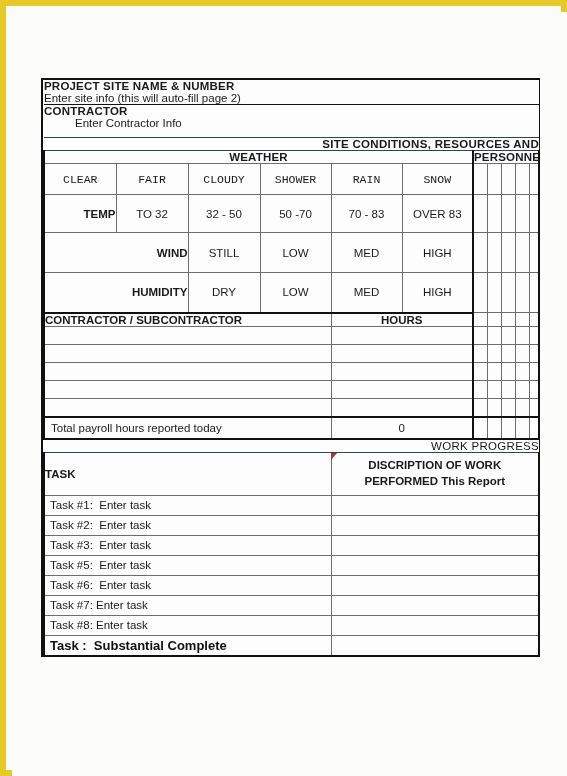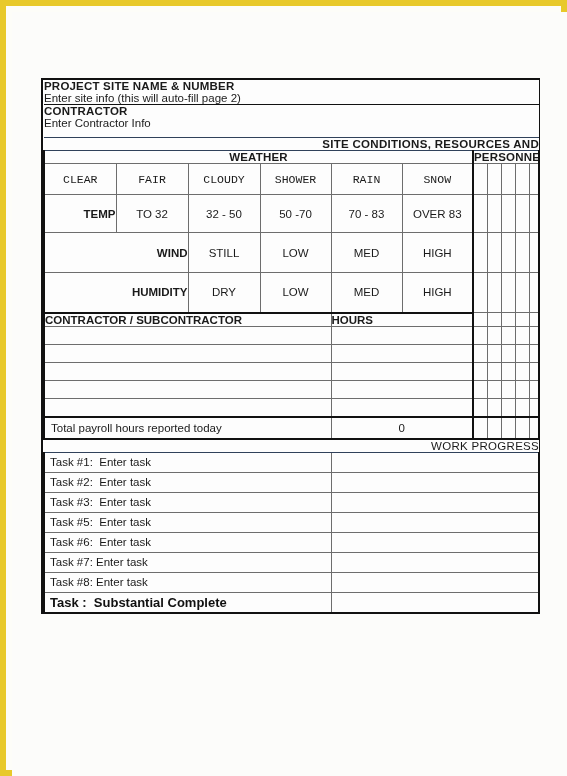--- a/index.html
+++ b/index.html
@@ -78,20 +78,21 @@
   .info-entry {
     font-size: 12px;
     color: #3a3a3a;
     padding: 4px 6px 5px 6px;
     border: none !important;
     border-bottom: 1px solid #111 !important;
     background: #ffffff;
   }
   .info-entry.noline {
     border-bottom: none !important;
+    padding-left: 31px;
   }
   .info-pad {
     height: 8px;
     border: none !important;
     background: #ffffff;
   }
 
   
   .banner {
     background: #95b3d7;
@@ -154,21 +155,21 @@
 
   
   .sec-head {
     font-weight: bold;
     font-size: 12px;
     color: #111;
     padding: 3px 5px;
     background: #fdfdfd;
     border-top: 2px solid #111 !important;
   }
-  .sec-head.center { }
+  .sec-head.center { text-align: center; }
   .blankrow td { height: 17px; background: #fdfdfd; }
   .totalrow td {
     height: 20px;
     font-size: 12px;
     color: #2d2d2d;
     background: #fdfdfd;
     border-top: 2px solid #111 !important;
     border-bottom: 2px solid #111 !important;
   }
   .totalrow .lbl { padding-left: 6px; }
@@ -408,20 +409,28 @@
           <td></td>
           <td></td>
           <td></td>
           <td class="thickright"></td>
         </tr>
 
         <tr>
           <td class="wp-banner" colspan="11">WORK PROGRESS</td>
         </tr>
 
+        <tr>
+          <td class="task-head thickleft" colspan="4">TASK</td>
+          <td class="desc-head thickright" colspan="7">
+            <span class="note-mark left"></span>
+            <span>DISCRIPTION OF WORK</span><br>
+            <span>PERFORMED  This Report</span>
+          </td>
+        </tr>
 
         <tr class="task-row">
           <td class="tname thickleft" colspan="4">Task #1:  Enter task</td>
           <td class="thickright" colspan="7"></td>
         </tr>
         <tr class="task-row">
           <td class="tname thickleft" colspan="4">Task #2:  Enter task</td>
           <td class="thickright" colspan="7"></td>
         </tr>
         <tr class="task-row">

